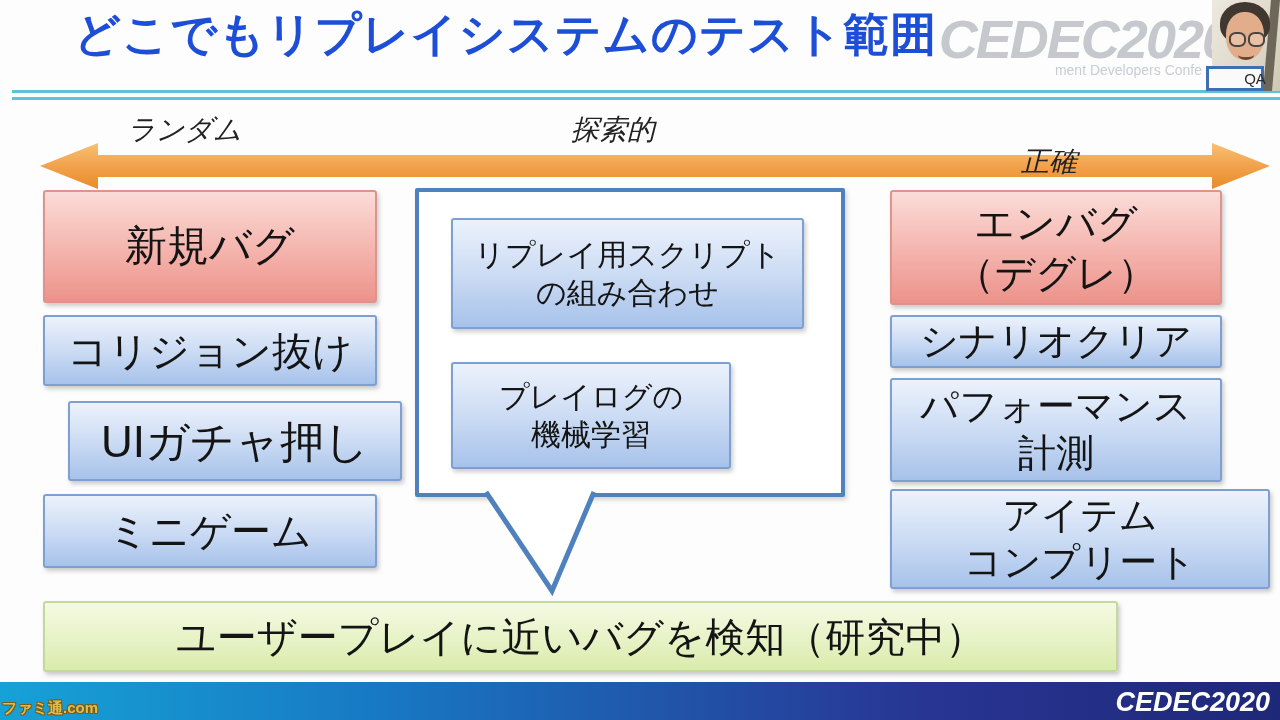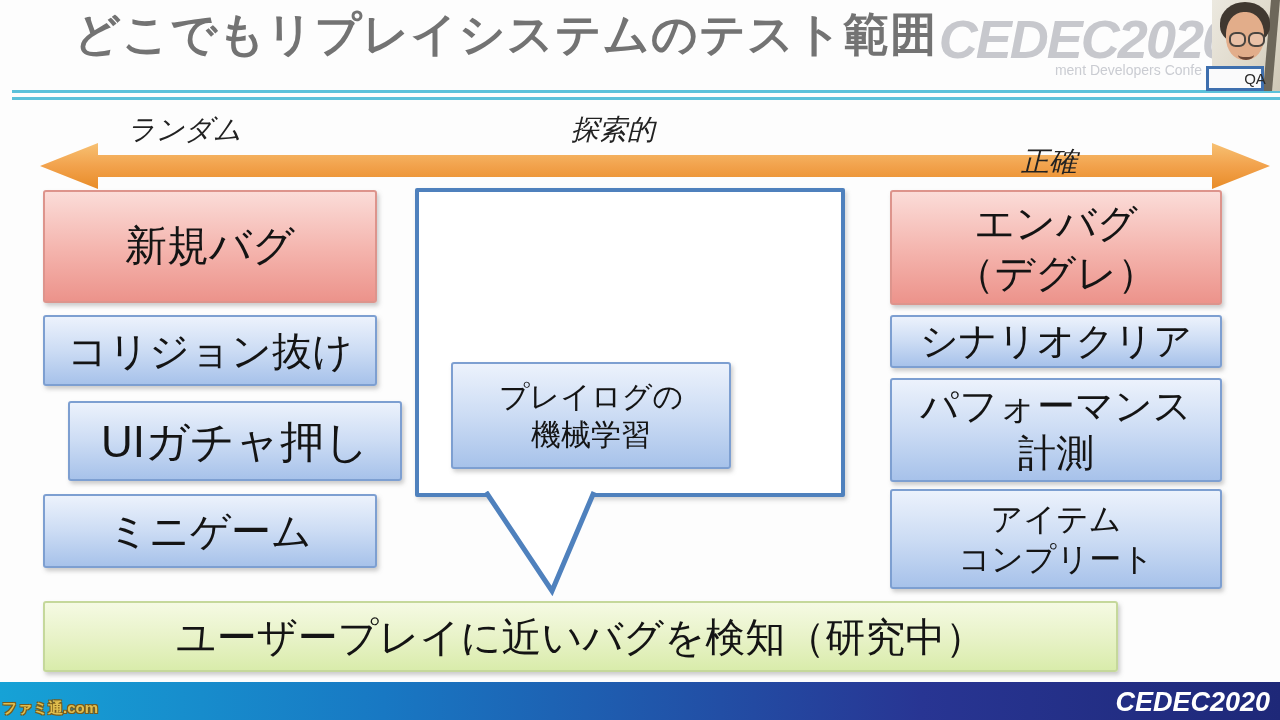--- a/index.html
+++ b/index.html
@@ -1,20 +1,20 @@
 <!DOCTYPE html>
 <html><head>
 <meta charset="utf-8">
 <style>
   html,body{margin:0;padding:0;}
   body{font-family:"Liberation Sans","DejaVu Sans",sans-serif;}
   .slide{position:relative;width:1280px;height:720px;background:#fdfdfd;overflow:hidden;}
 
   .abs{position:absolute;}
-  .title{left:74px;top:4px;font-size:46px;font-weight:600;color:#737373;letter-spacing:1px;z-index:2;white-space:nowrap;}
+  .title{left:74px;top:4px;font-size:46px;font-weight:600;color:#1d4ed8;letter-spacing:1px;z-index:2;white-space:nowrap;}
 
   .wm-logo{right:50px;top:8px;font-size:54px;font-weight:700;color:#c7c8cd;letter-spacing:-2px;z-index:1;font-style:italic;}
   .wm-tag{right:78px;top:62px;font-size:14px;color:#caccd2;z-index:1;}
 
   .rule{left:12px;top:90px;width:1268px;height:4px;border-top:3px solid #5cc1da;border-bottom:3px solid #5cc1da;z-index:2;}
 
   .axis-label{top:111px;font-size:28px;color:#222;z-index:2;white-space:nowrap;font-style:italic;}
 
   .box{position:absolute;display:flex;align-items:center;justify-content:center;text-align:center;
        color:#141414;white-space:pre-line;line-height:1.25;border-radius:3px;box-sizing:border-box;
@@ -80,33 +80,35 @@
     </defs>
     <polygon points="2,25 60,2 60,14 1174,14 1174,2 1232,25 1174,48 1174,36 60,36 60,48" fill="url(#ag)"></polygon>
   </svg>
 
   <div class="box red" style="left:43px;top:190px;width:334px;height:113px;font-size:42px;">新規バグ</div>
   <div class="box blue" style="left:43px;top:315px;width:334px;height:71px;font-size:40px;">コリジョン抜け</div>
   <div class="box blue" style="left:43px;top:401px;width:334px;height:80px;font-size:44px;margin-left:25px;">UIガチャ押し</div>
   <div class="box blue" style="left:43px;top:494px;width:334px;height:74px;font-size:40px;">ミニゲーム</div>
 
   <div class="abs callout"></div>
+  <div class="box blue" style="left:451px;top:218px;width:353px;height:111px;font-size:30px;">リプレイ用スクリプト
+の組み合わせ</div>
   <div class="box blue" style="left:451px;top:362px;width:280px;height:107px;font-size:30px;">プレイログの
 機械学習</div>
   <svg class="abs tail" viewBox="0 0 160 105" xmlns="http://www.w3.org/2000/svg">
     <polygon points="16,1 124,1 82,100" fill="#ffffff"></polygon>
     <path d="M16,1 L82,100 L124,1" fill="none" stroke="#4f81bd" stroke-width="5"></path>
   </svg>
 
   <div class="box red" style="left:890px;top:190px;width:332px;height:115px;font-size:40px;">エンバグ
 （デグレ）</div>
   <div class="box blue" style="left:890px;top:315px;width:332px;height:53px;font-size:38px;text-align:center;">シナリオクリア</div>
   <div class="box blue" style="left:890px;top:378px;width:332px;height:104px;font-size:38px;">パフォーマンス
 計測</div>
-  <div class="box blue" style="left:890px;top:489px;width:332px;height:100px;font-size:32px;">アイテム
+  <div class="box blue" style="left:890px;top:489px;width:380px;height:100px;font-size:38px;">アイテム
 コンプリート</div>
 
   <div class="box green" style="left:43px;top:601px;width:1075px;height:71px;font-size:40px;">ユーザープレイに近いバグを検知（研究中）</div>
 
   <div class="abs footer">
     <span class="footer-logo">CEDEC2020</span>
     <span class="famitsu">ファミ通.com</span>
   </div>
 
 </div>

